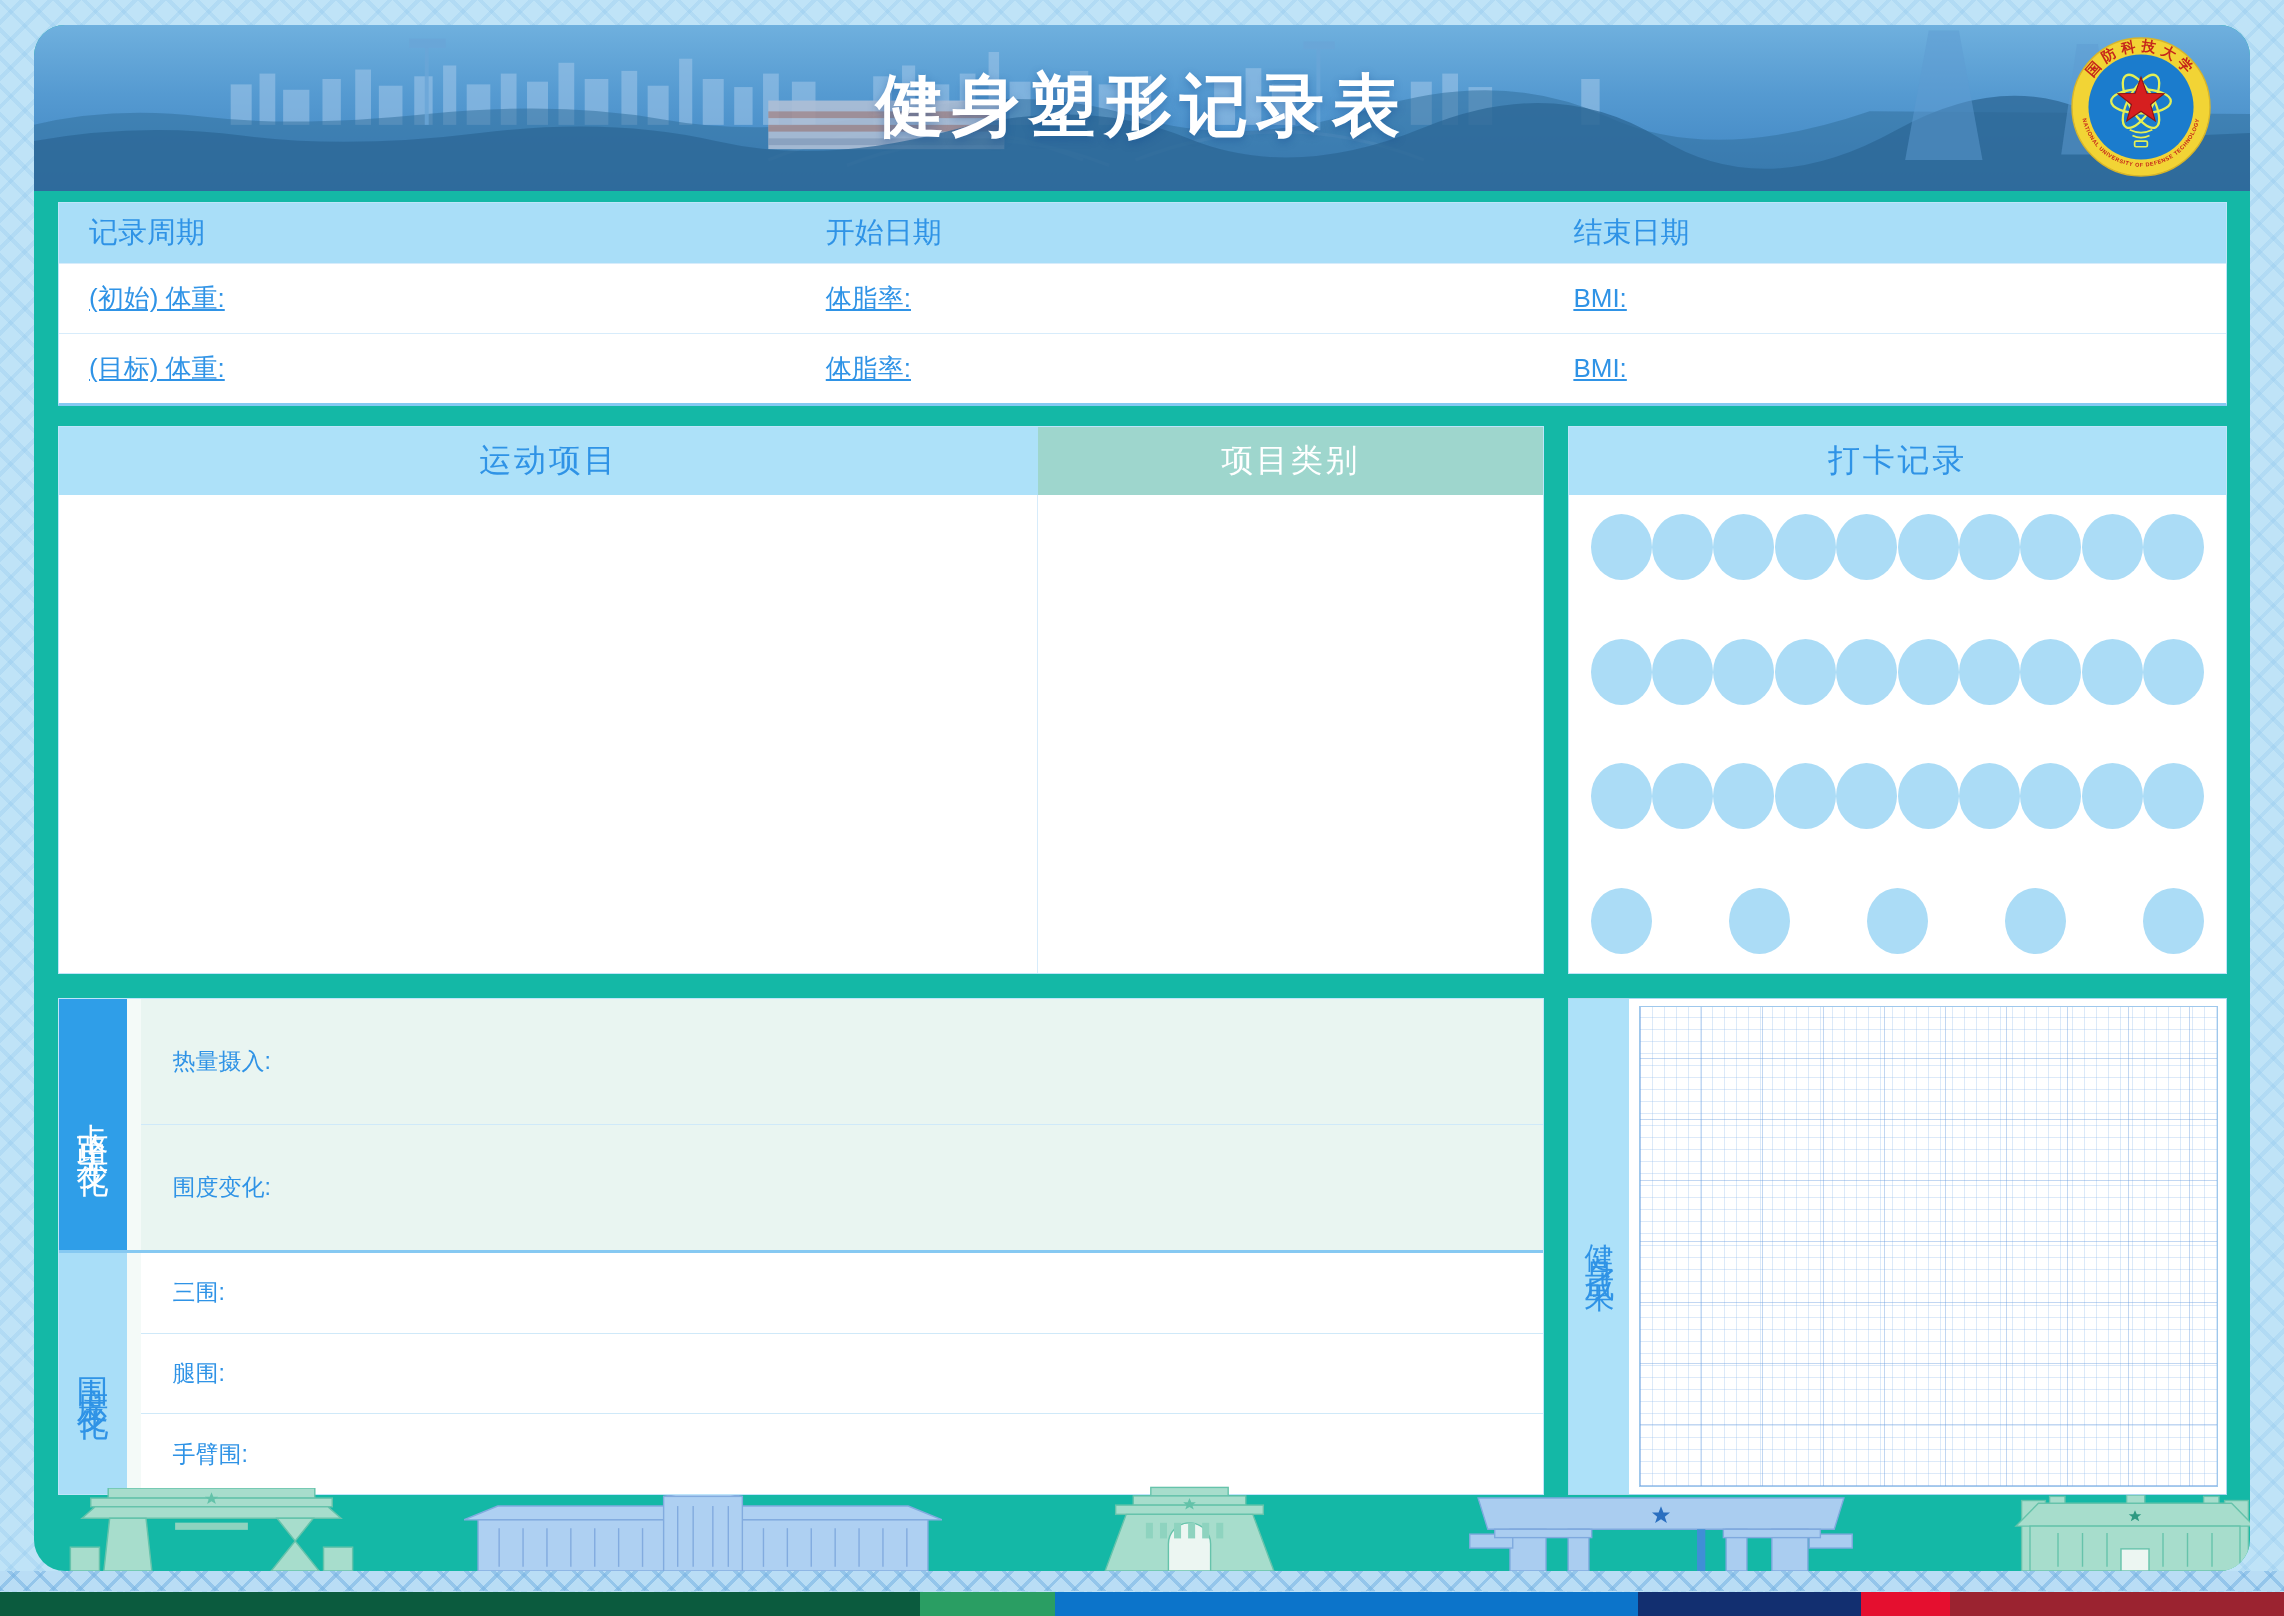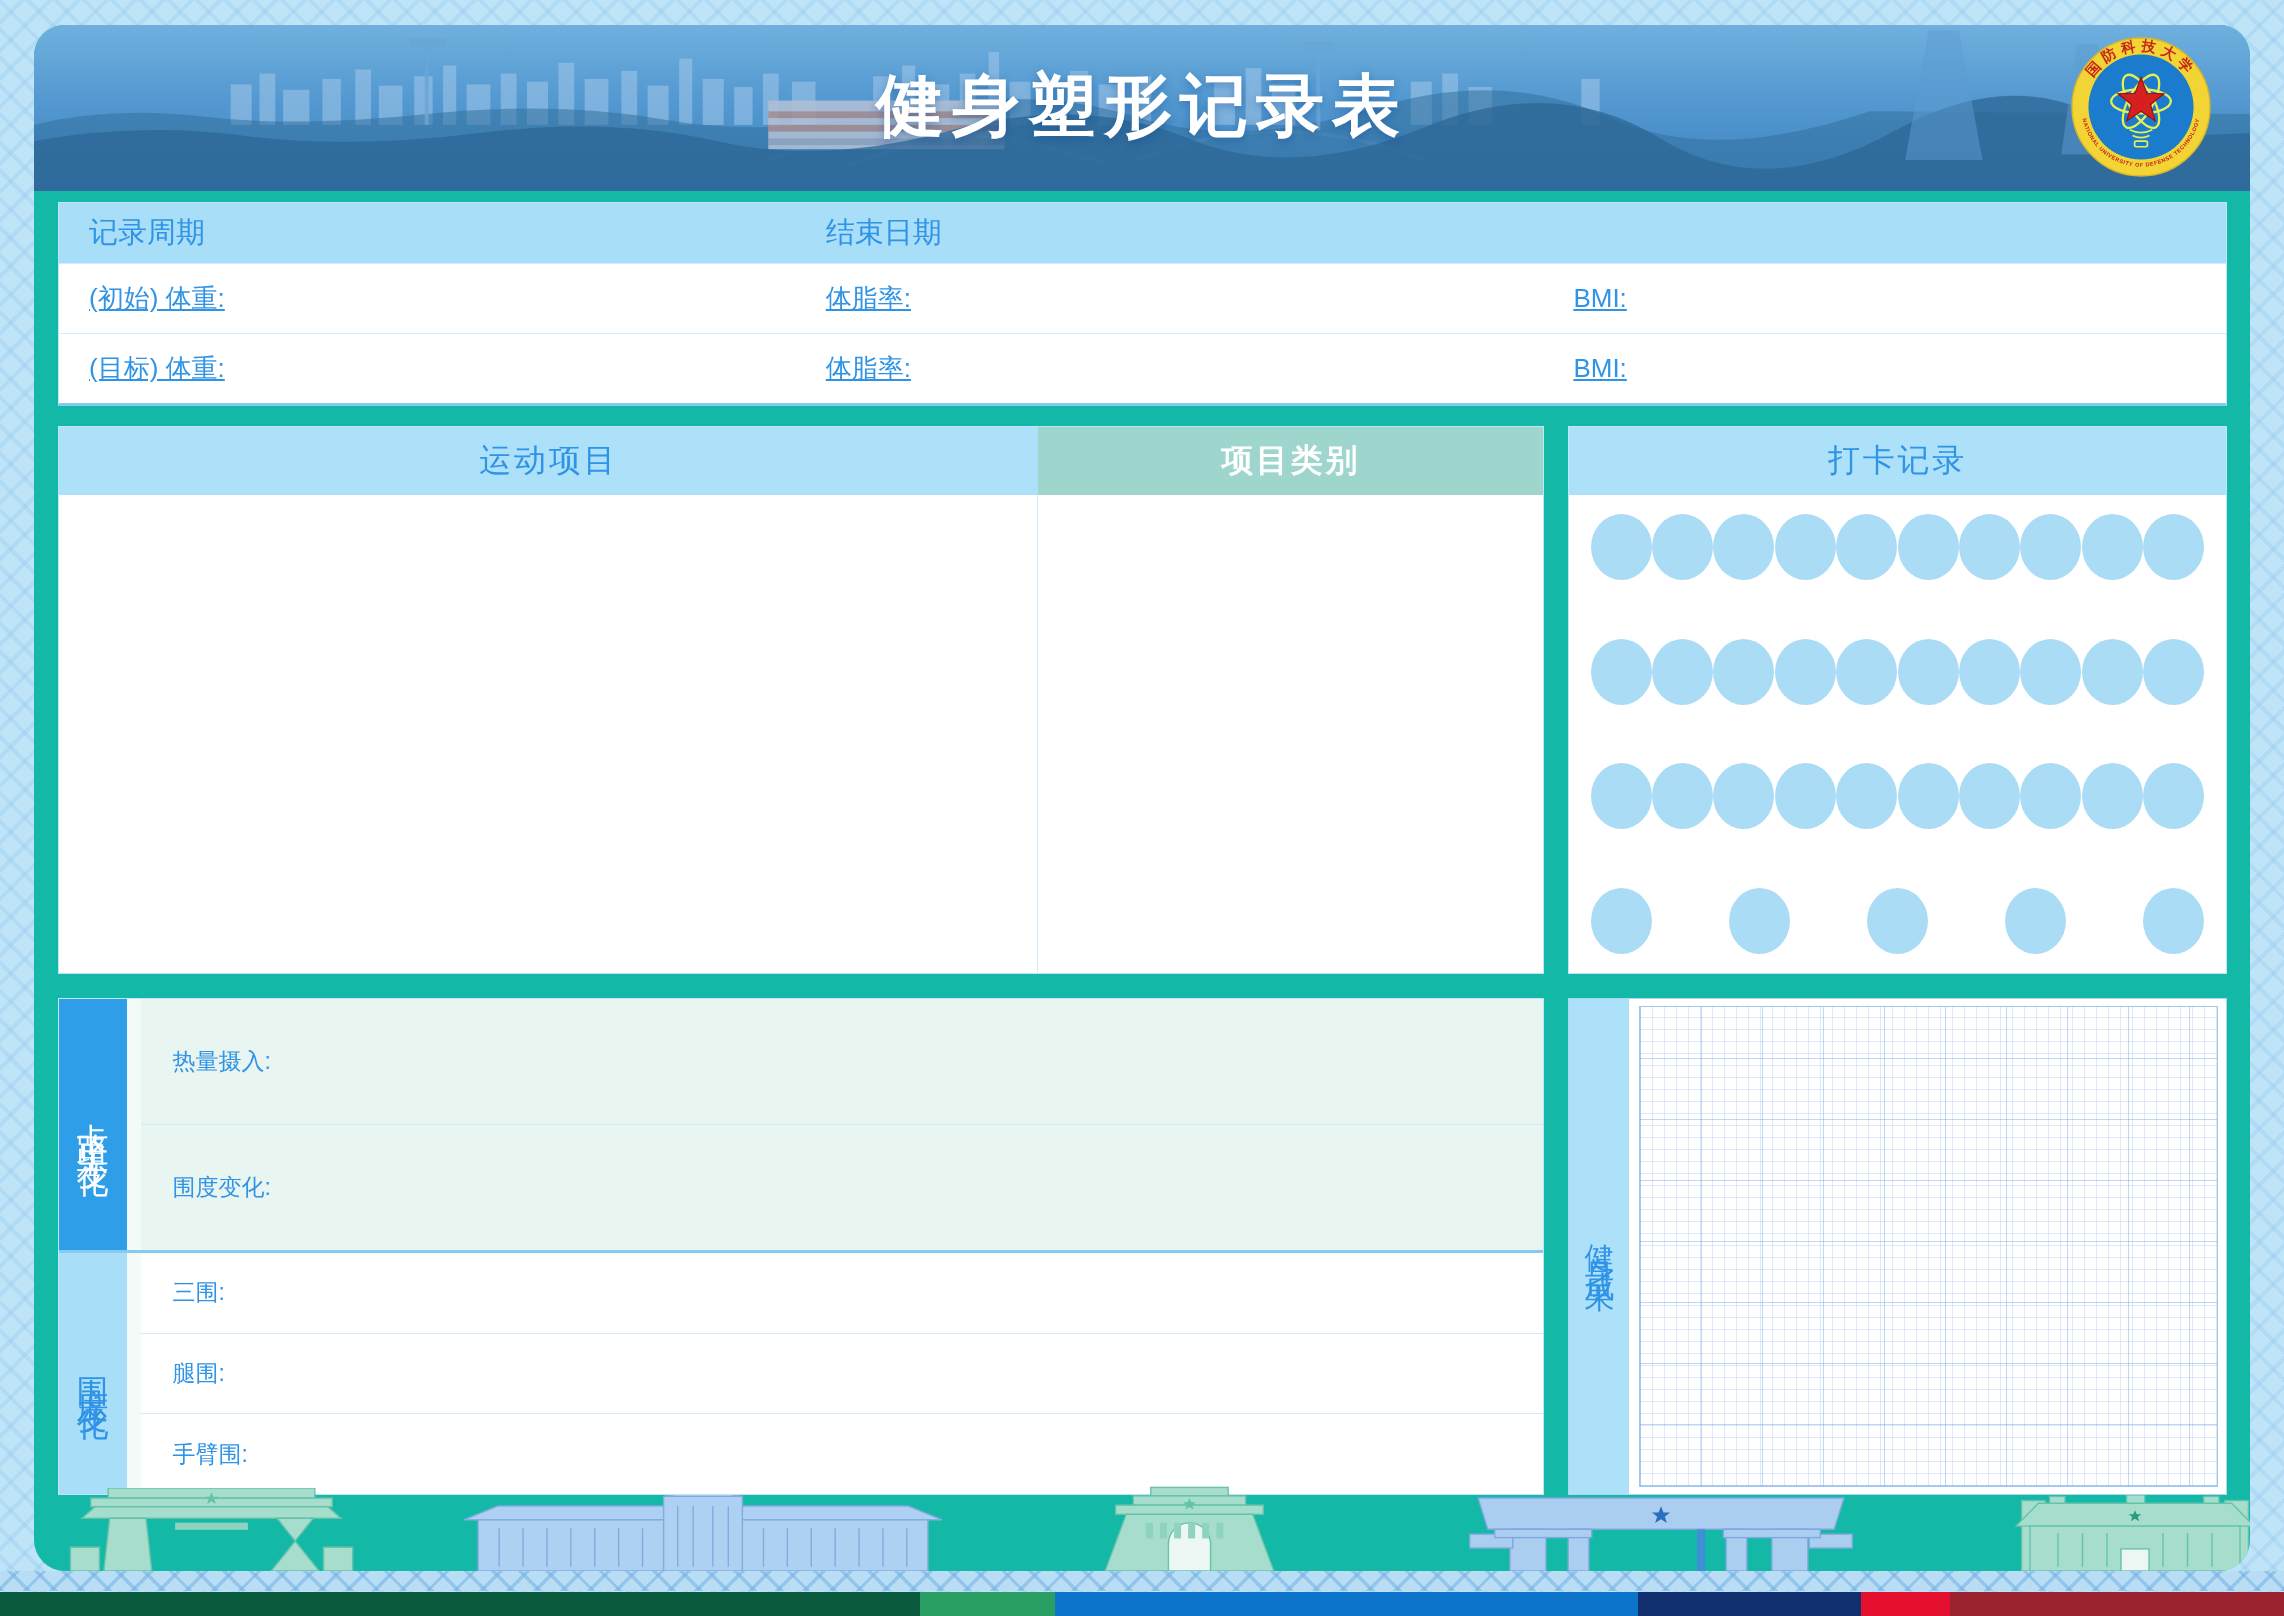--- a/index.html
+++ b/index.html
@@ -39,21 +39,21 @@
   .c1 { width:34%; } .c2 { width:34.5%; } .c3 { width:31.5%; }
 
   
   .mid { position:absolute; left:24px; top:401px; width:2169px; height:548px; }
   .panel-left { position:absolute; left:0; top:0; width:1486px; height:548px;
     background:#fff; border:1.4px solid #bfe5fa; }
   .pl-headers { display:flex; height:68px;border-radius:29px; }
   .h-sport { flex:0 0 66%; background:#ade1f9; color:#2f93e6; font-size:32px;
     display:flex; align-items:center; justify-content:center; letter-spacing:2.7px; }
   .h-cat { flex:1; background:#9ed6cd; color:#ffffff; font-size:32px;
-    display:flex; align-items:center; justify-content:center; letter-spacing:2.7px;font-weight:bold; }
+    display:flex; align-items:center; justify-content:center; letter-spacing:2.7px; }
   .pl-body { display:flex; height:478px; }
   .body-sport { flex:0 0 66%; border-right:1.4px solid #d7ecfb; }
   .body-cat { flex:1; }
   .panel-right { position:absolute; left:1510px; top:0; width:659px; height:548px;
     background:#fff; border:1.4px solid #bfe5fa; }
   .pr-header { height:68px; background:#ade1f9; color:#2f93e6; font-size:32px;
     display:flex; align-items:center; justify-content:center; letter-spacing:2.7px; }
   .dot-grid { height:478px; padding:19px 21.7px; display:flex; flex-wrap:wrap;
     justify-content:space-between; align-content:space-between; }
   .dot { width:61px; height:66px; border-radius:50%; background:#abdcf6; }
@@ -205,20 +205,21 @@
         <text font-size="3.9" font-weight="bold" fill="#c5261b" letter-spacing="0.4">
           <textPath href="#arcB" startOffset="50%" text-anchor="middle">NATIONAL UNIVERSITY OF DEFENSE TECHNOLOGY</textPath>
         </text>
       </svg>
     </div>
   </div>
 
   <div class="info-table">
     <div class="it-header">
       <div class="it-col c1">记录周期</div>
+      <div class="it-col c2">开始日期</div>
       <div class="it-col c3">结束日期</div>
     </div>
     <div class="it-row">
       <div class="it-col c1">(初始) 体重:</div>
       <div class="it-col c2">体脂率:</div>
       <div class="it-col c3">BMI:</div>
     </div>
     <div class="it-row">
       <div class="it-col c1">(目标) 体重:</div>
       <div class="it-col c2">体脂率:</div>

